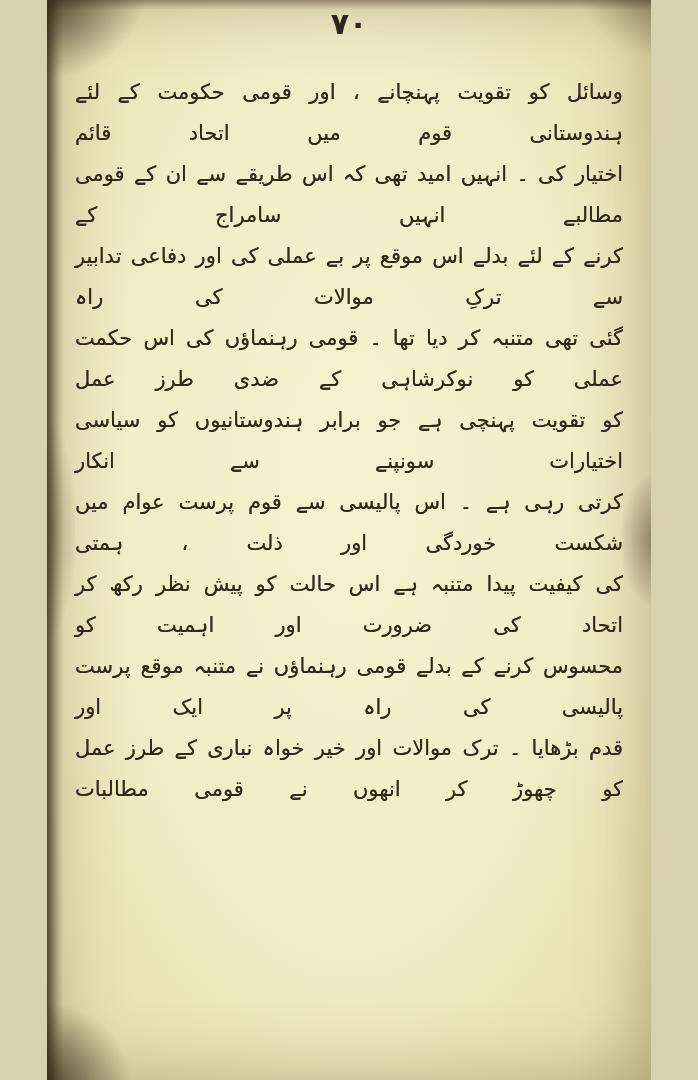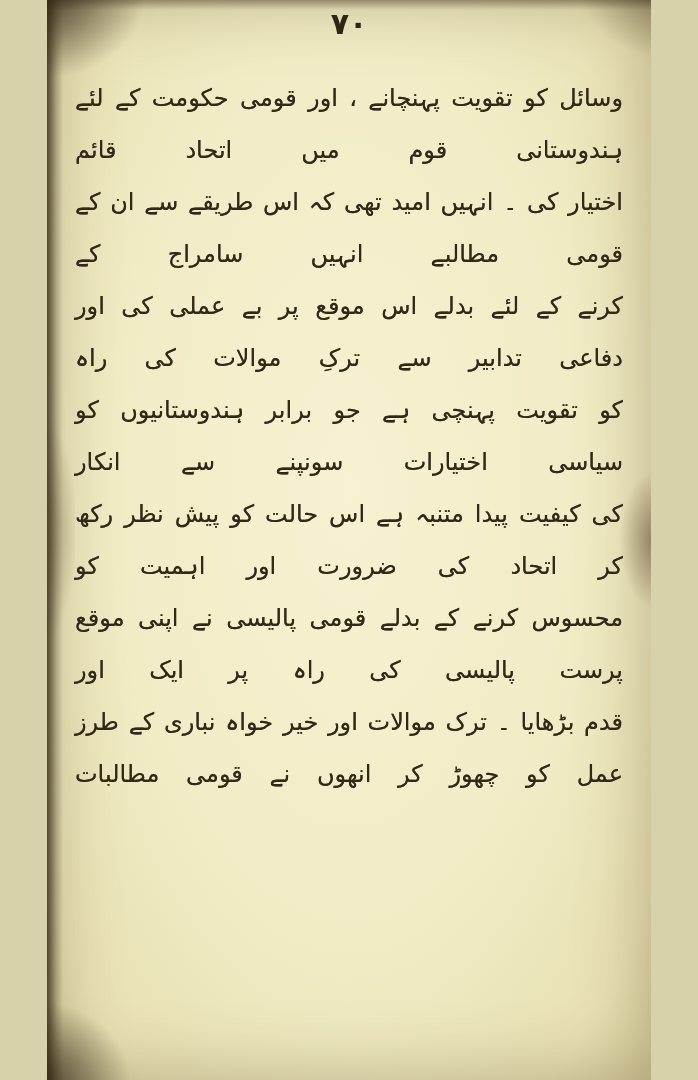--- a/index.html
+++ b/index.html
@@ -71,22 +71,22 @@
     position: absolute;
     top: 72px;
     right: 28px;
     left: 28px;
     direction: rtl;
   }
   .paragraph { margin: 0 0 44px 0; }
   .paragraph:last-child { margin-bottom: 0; }
 
   .line {
-    font-size: 24px;
-    line-height: 52px;
+    font-size: 21px;
+    line-height: 41px;
     white-space: normal;
     text-align: justify;
     text-align-last: justify;
     letter-spacing: 0.5px;
     word-spacing: 2px;
     color: #322818;
     text-shadow: 0 0 0.6px rgba(40,30,14,0.7);
   }
 </style>
 </head>
@@ -102,20 +102,22 @@
   <div class="smudge-right-mid"></div>
   <div class="smudge-left-mid"></div>
 
   <div class="page-number">۷۰</div>
 
   <div class="text-body">
       <div class="paragraph">
         <div class="line">وسائل کو تقویت پہنچانے ، اور قومی حکومت کے لئے ہندوستانی قوم میں اتحاد قائم</div>
         <div class="line">اختیار کی ۔ انہیں امید تھی کہ اس طریقے سے ان کے قومی مطالبے انہیں سامراج کے</div>
         <div class="line">کرنے کے لئے بدلے اس موقع پر بے عملی کی اور دفاعی تدابیر سے ترکِ موالات کی راہ</div>
+        <div class="line">گئی تھی متنبہ کر دیا تھا ۔ قومی رہنماؤں کی اس حکمت عملی کو نوکرشاہی کے ضدی طرز عمل</div>
         <div class="line">کو تقویت پہنچی ہے جو برابر ہندوستانیوں کو سیاسی اختیارات سونپنے سے انکار</div>
+        <div class="line">کرتی رہی ہے ۔ اس پالیسی سے قوم پرست عوام میں شکست خوردگی اور ذلت ، ہمتی</div>
         <div class="line">کی کیفیت پیدا متنبہ ہے اس حالت کو پیش نظر رکھ کر اتحاد کی ضرورت اور اہمیت کو</div>
-        <div class="line">محسوس کرنے کے بدلے قومی پالیسی نے اپنی موقع پرست پالیسی کی راہ پر ایک اور</div>
+        <div class="line">محسوس کرنے کے بدلے قومی رہنماؤں نے متنبہ موقع پرست پالیسی کی راہ پر ایک اور</div>
         <div class="line">قدم بڑھایا ۔ ترک موالات اور خیر خواہ نباری کے طرز عمل کو چھوڑ کر انھوں نے قومی مطالبات</div>
       </div>
     </div>
 
 </div>
 
 </body></html>

